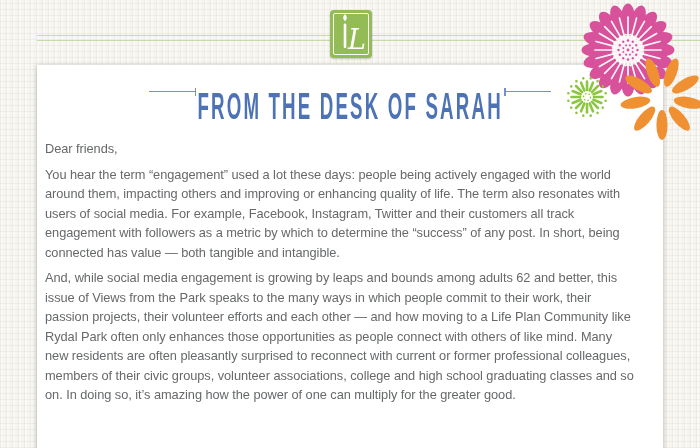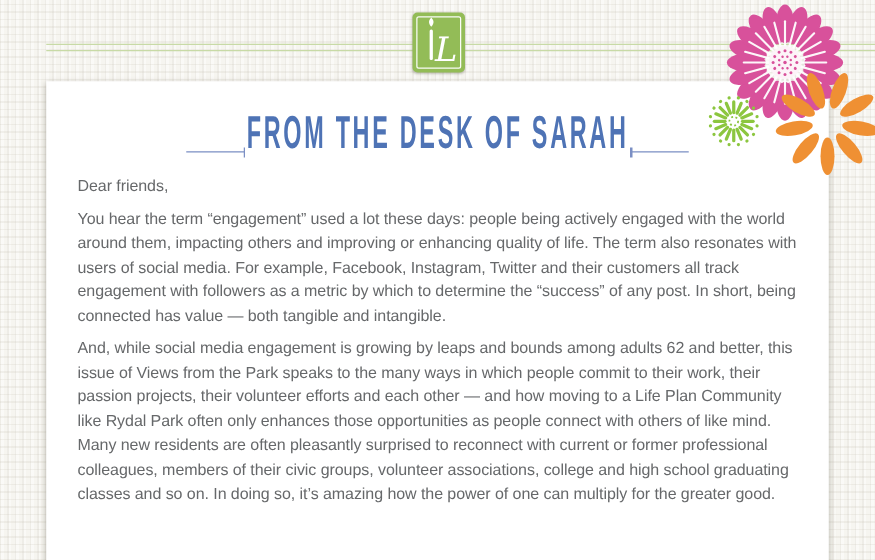--- a/index.html
+++ b/index.html
@@ -22,36 +22,36 @@
     box-shadow:0 1px 2px rgba(90,85,70,.35);
   }
   .logo-frame{position:absolute;inset:3px;border:1px solid rgba(255,255,255,.95);border-radius:2px;}
   .logo svg{position:absolute;inset:0;width:100%;height:100%;}
   .panel{
     position:absolute;left:37px;top:65px;width:626px;height:395px;
     background:#ffffff;z-index:2;
     box-shadow:0 1px 5px rgba(108,102,88,.45);
   }
   .title-row{
-    margin-top:26px;display:flex;align-items:flex-end;justify-content:center;gap:8px;
+    margin-top:26px;display:flex;align-items:flex-start;justify-content:center;gap:8px;
   }
   .hline{width:47px;height:1px;background:#7b8fc4;position:relative;}
   .hline.left::after,
   .hline.right::after{
     content:'';position:absolute;top:-3.5px;width:1.5px;height:8px;background:#7b8fc4;
   }
   .hline.left::after{right:0;}
   .hline.right::after{left:0;}
   .title-clamp{width:292px;display:flex;justify-content:center;overflow:visible;}
   .title-text{
     display:inline-block;white-space:nowrap;
     font-weight:700;font-size:26px;letter-spacing:3px;
     color:#4e73b5;transform:scale(0.72,1.42);transform-origin:center;
   }
-  .letter-body{padding:17px 25px 0 25px;}
+  .letter-body{padding:17px 25px 0 8px;}
   .letter-body p{
     margin:0 0 6px 0;
     font-size:12.8px;line-height:19.5px;color:#66686a;letter-spacing:-0.05px;
   }
   .flowers{position:absolute;left:544px;top:0;width:158px;height:148px;z-index:4;}
 </style>
 </head>
 <body>
 
 <div class="rule"></div>

